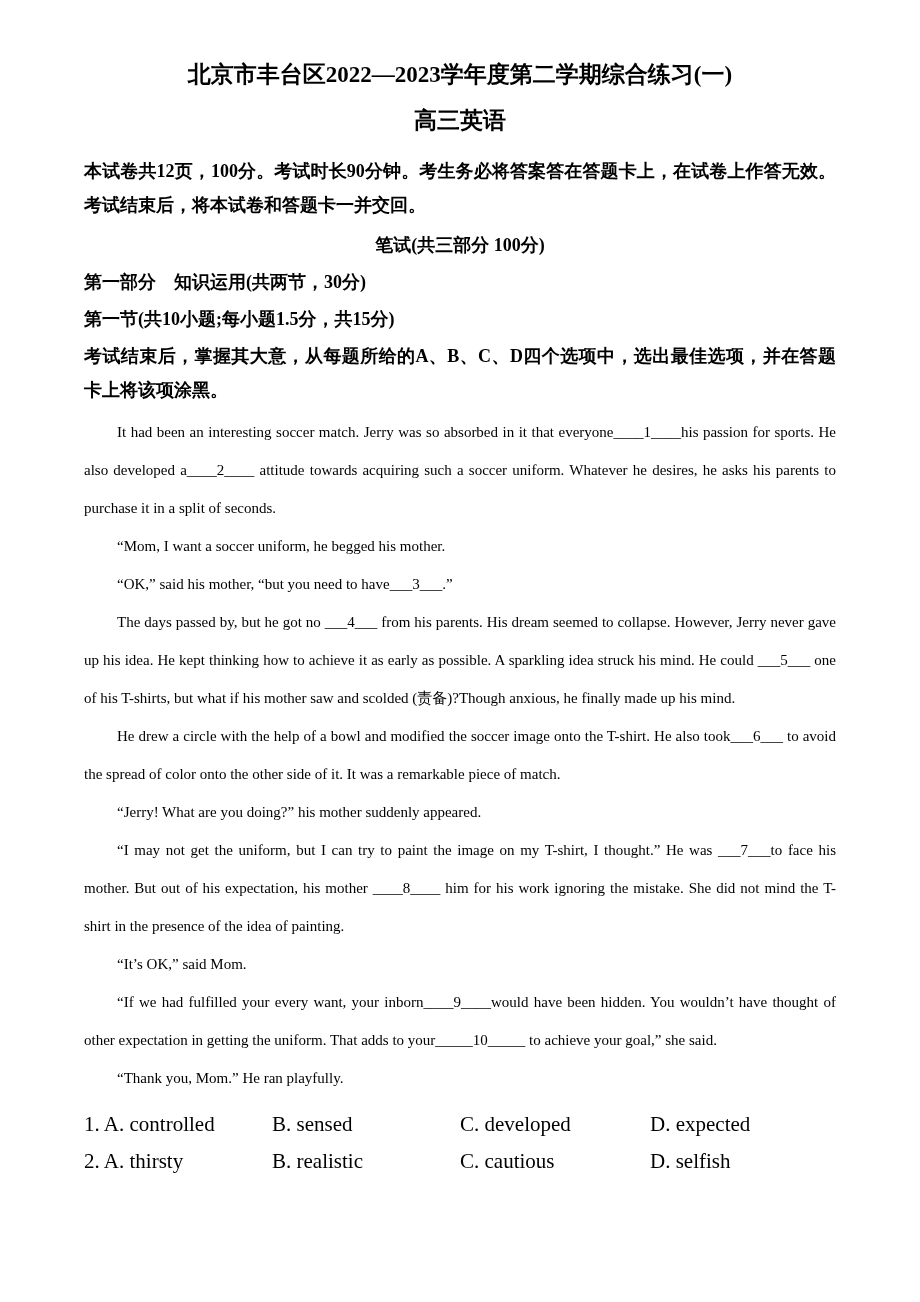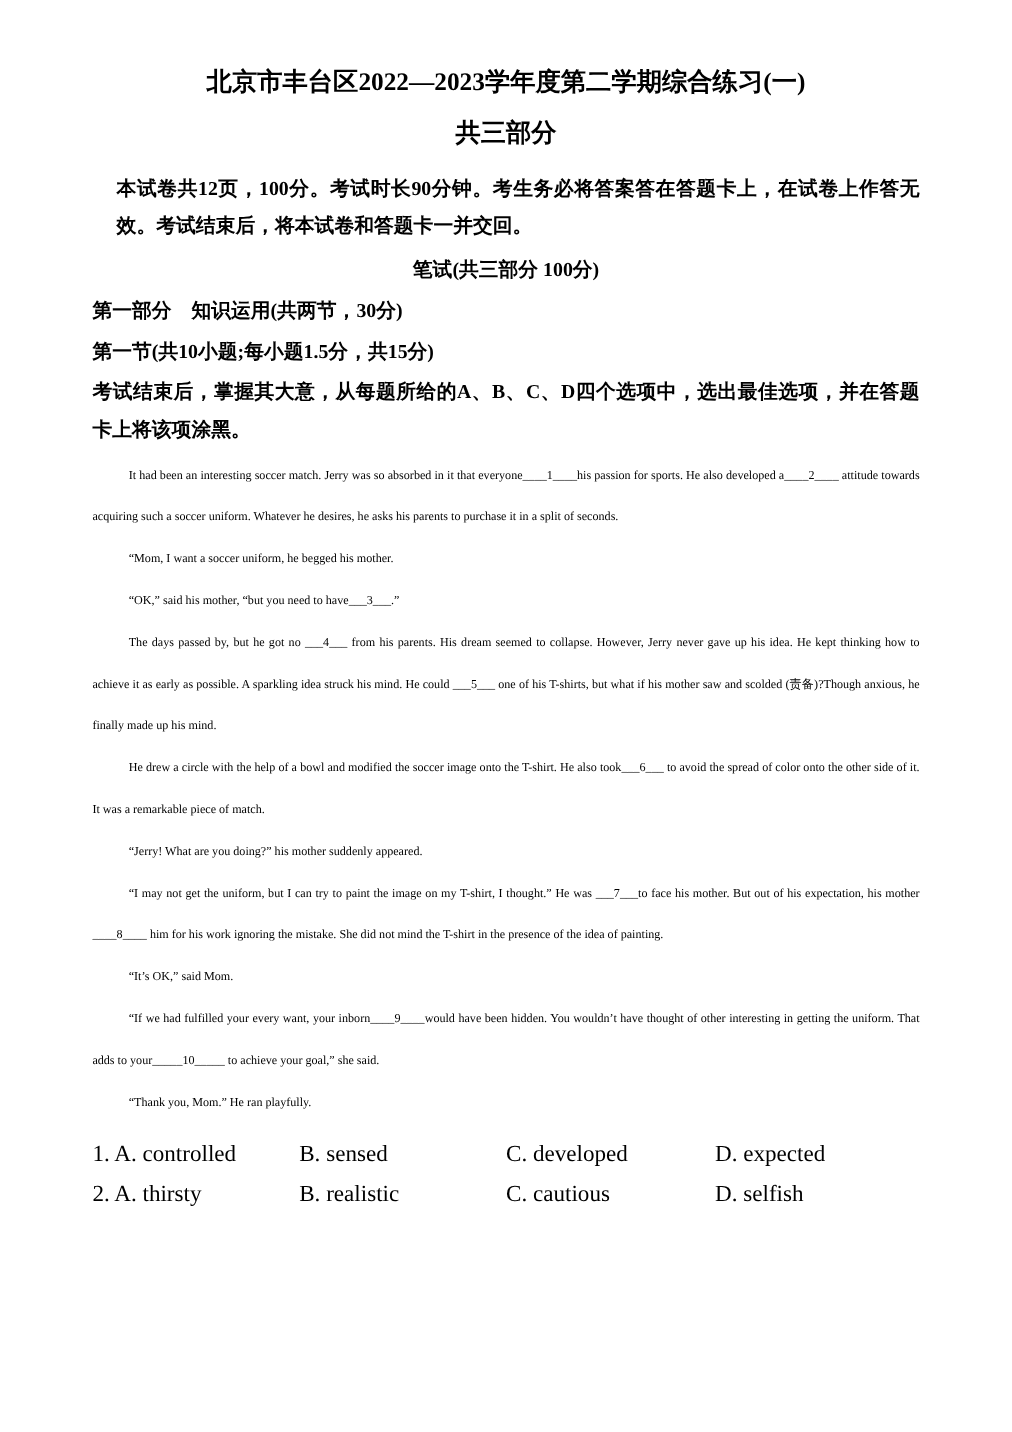--- a/index.html
+++ b/index.html
@@ -32,31 +32,30 @@
   .cn {
     font-family: "Liberation Serif", serif;
     font-size: 18px;
     font-weight: bold;
     line-height: 34px;
     margin: 0;
   }
   .notice {
     text-align: justify;
     margin-bottom: 6px;
-    margin-left: 22px;
   }
   .center { text-align: center; }
   .head-line { margin-bottom: 3px; }
   .instructions {
     text-align: justify;
     margin-bottom: 6px;
   }
   .passage p {
     font-family: "Liberation Serif", serif;
-    font-size: 11px;
+    font-size: 15px;
     line-height: 38px;
     text-align: justify;
     text-indent: 33px;
     margin: 0;
   }
   .options { margin-top: 9px; }
   .q-row {
     display: grid;
     grid-template-columns: 188px 188px 190px 1fr;
     font-family: "Liberation Serif", serif;
@@ -64,39 +63,39 @@
     line-height: 37px;
   }
   .q-cell { white-space: nowrap; }
 </style>
 </head>
 <body>
 
 <div class="page">
 
   <h1 class="title">北京市丰台区2022—2023学年度第二学期综合练习(一)</h1>
-  <h1 class="subtitle">共三部分</h1>
+  <h1 class="subtitle">高三英语</h1>
 
   <p class="cn notice">本试卷共12页，100分。考试时长90分钟。考生务必将答案答在答题卡上，在试卷上作答无效。考试结束后，将本试卷和答题卡一并交回。</p>
 
   <p class="cn center head-line">笔试(共三部分 100分)</p>
   <p class="cn head-line">第一部分　知识运用(共两节，30分)</p>
   <p class="cn head-line">第一节(共10小题;每小题1.5分，共15分)</p>
   <p class="cn instructions">考试结束后，掌握其大意，从每题所给的A、B、C、D四个选项中，选出最佳选项，并在答题卡上将该项涂黑。</p>
 
   <div class="passage">
     <p>It had been an interesting soccer match. Jerry was so absorbed in it that everyone____1____his passion for sports. He also developed a____2____ attitude towards acquiring such a soccer uniform. Whatever he desires, he asks his parents to purchase it in a split of seconds.</p>
     <p>“Mom, I want a soccer uniform, he begged his mother.</p>
     <p>“OK,” said his mother, “but you need to have___3___.”</p>
     <p>The days passed by, but he got no ___4___ from his parents. His dream seemed to collapse. However, Jerry never gave up his idea. He kept thinking how to achieve it as early as possible. A sparkling idea struck his mind. He could ___5___ one of his T-shirts, but what if his mother saw and scolded (责备)?Though anxious, he finally made up his mind.</p>
     <p>He drew a circle with the help of a bowl and modified the soccer image onto the T-shirt. He also took___6___ to avoid the spread of color onto the other side of it. It was a remarkable piece of match.</p>
     <p>“Jerry! What are you doing?” his mother suddenly appeared.</p>
     <p>“I may not get the uniform, but I can try to paint the image on my T-shirt, I thought.” He was ___7___to face his mother. But out of his expectation, his mother ____8____ him for his work ignoring the mistake. She did not mind the T-shirt in the presence of the idea of painting.</p>
     <p>“It’s OK,” said Mom.</p>
-    <p>“If we had fulfilled your every want, your inborn____9____would have been hidden. You wouldn’t have thought of other interesting in getting the uniform. That adds to your_____10_____ to achieve your goal,” she said.</p>
+    <p>“If we had fulfilled your every want, your inborn____9____would have been hidden. You wouldn’t have thought of other expectation in getting the uniform. That adds to your_____10_____ to achieve your goal,” she said.</p>
     <p>“Thank you, Mom.” He ran playfully.</p>
   </div>
 
   <div class="options">
     <div class="q-row">
       <span class="q-cell"><span>1.</span> <span>A. controlled</span></span>
       <span class="q-cell">B. sensed</span>
       <span class="q-cell">C. developed</span>
       <span class="q-cell">D. expected</span>
     </div>

